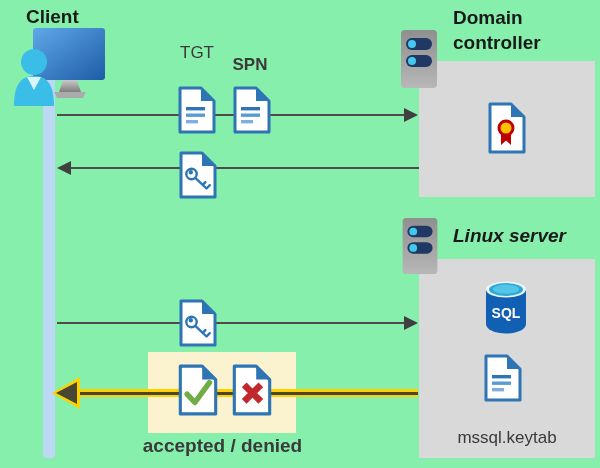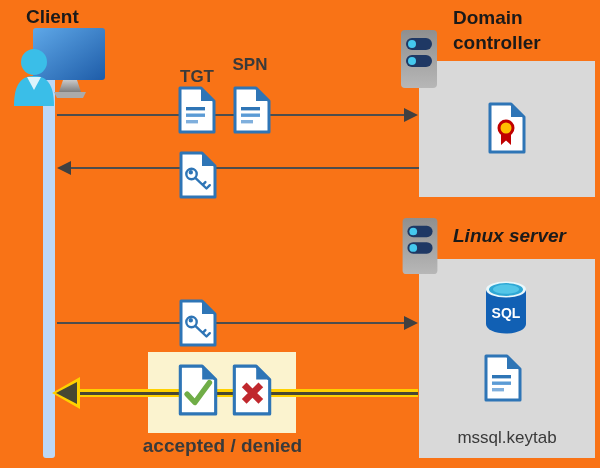--- a/index.html
+++ b/index.html
@@ -1,17 +1,17 @@
 <!DOCTYPE html>
 <html><head>
 <meta charset="utf-8">
 <style>
   html,body{margin:0;padding:0;background:#fff;}
   #canvas{
-    position:relative;width:600px;height:468px;background:#f97316;overflow:hidden;
+    position:relative;width:600px;height:468px;background:#86efac;overflow:hidden;
     font-family:"Liberation Sans",sans-serif;
   }
   .abs{position:absolute;}
   .hdr{font-weight:bold;font-size:19px;color:#1a1a1a;line-height:1.3;}
   .small-label{font-size:17px;color:#3a3a3a;}
   .gray-box{background:#D9D9D9;}
   .timeline{background:#BDD8F5;border-radius:3px;}
   .msg-line{height:2px;background:#4d4d4d;}
   .arrowhead-right{width:0;height:0;border-top:7px solid transparent;border-bottom:7px solid transparent;border-left:14px solid #404040;}
   .arrowhead-left{width:0;height:0;border-top:7px solid transparent;border-bottom:7px solid transparent;border-right:14px solid #404040;}
@@ -89,21 +89,21 @@
   </svg>
   <svg class="abs" style="left:483px;top:354px;" width="40" height="48" viewBox="0 0 40 48">
     <path d="M3 2 H24 L37 15 V46 H3 Z" fill="#fff" stroke="#2E75B6" stroke-width="3" stroke-linejoin="round"></path>
     <path d="M24 2 V15 H37 Z" fill="#2E75B6"></path>
     <rect x="9" y="21" width="19" height="3.4" fill="#2E75B6"></rect>
     <rect x="9" y="27.5" width="19" height="3.4" fill="#5B9BD5"></rect>
     <rect x="9" y="34" width="12" height="3.4" fill="#7FAFDD"></rect>
   </svg>
   <div class="abs small-label center" style="left:419px;top:416px;width:176px;margin-top:12px;">mssql.keytab</div>
 
-  <div class="abs small-label center" style="left:175px;top:67px;width:44px;font-weight:bold;">TGT</div>
+  <div class="abs small-label center" style="left:175px;top:43px;width:44px;">TGT</div>
   <div class="abs small-label center" style="left:228px;top:55px;width:44px;font-weight:bold;">SPN</div>
   <div class="abs msg-line" style="left:57px;top:114px;width:350px;"></div>
   <div class="abs arrowhead-right" style="left:404px;top:108px;"></div>
   <svg class="abs" style="left:177px;top:86px;" width="40" height="48" viewBox="0 0 40 48">
     <path d="M3 2 H24 L37 15 V46 H3 Z" fill="#fff" stroke="#2E75B6" stroke-width="3" stroke-linejoin="round"></path>
     <path d="M24 2 V15 H37 Z" fill="#2E75B6"></path>
     <rect x="9" y="21" width="19" height="3.4" fill="#2E75B6"></rect>
     <rect x="9" y="27.5" width="19" height="3.4" fill="#5B9BD5"></rect>
     <rect x="9" y="34" width="12" height="3.4" fill="#7FAFDD"></rect>
   </svg>

